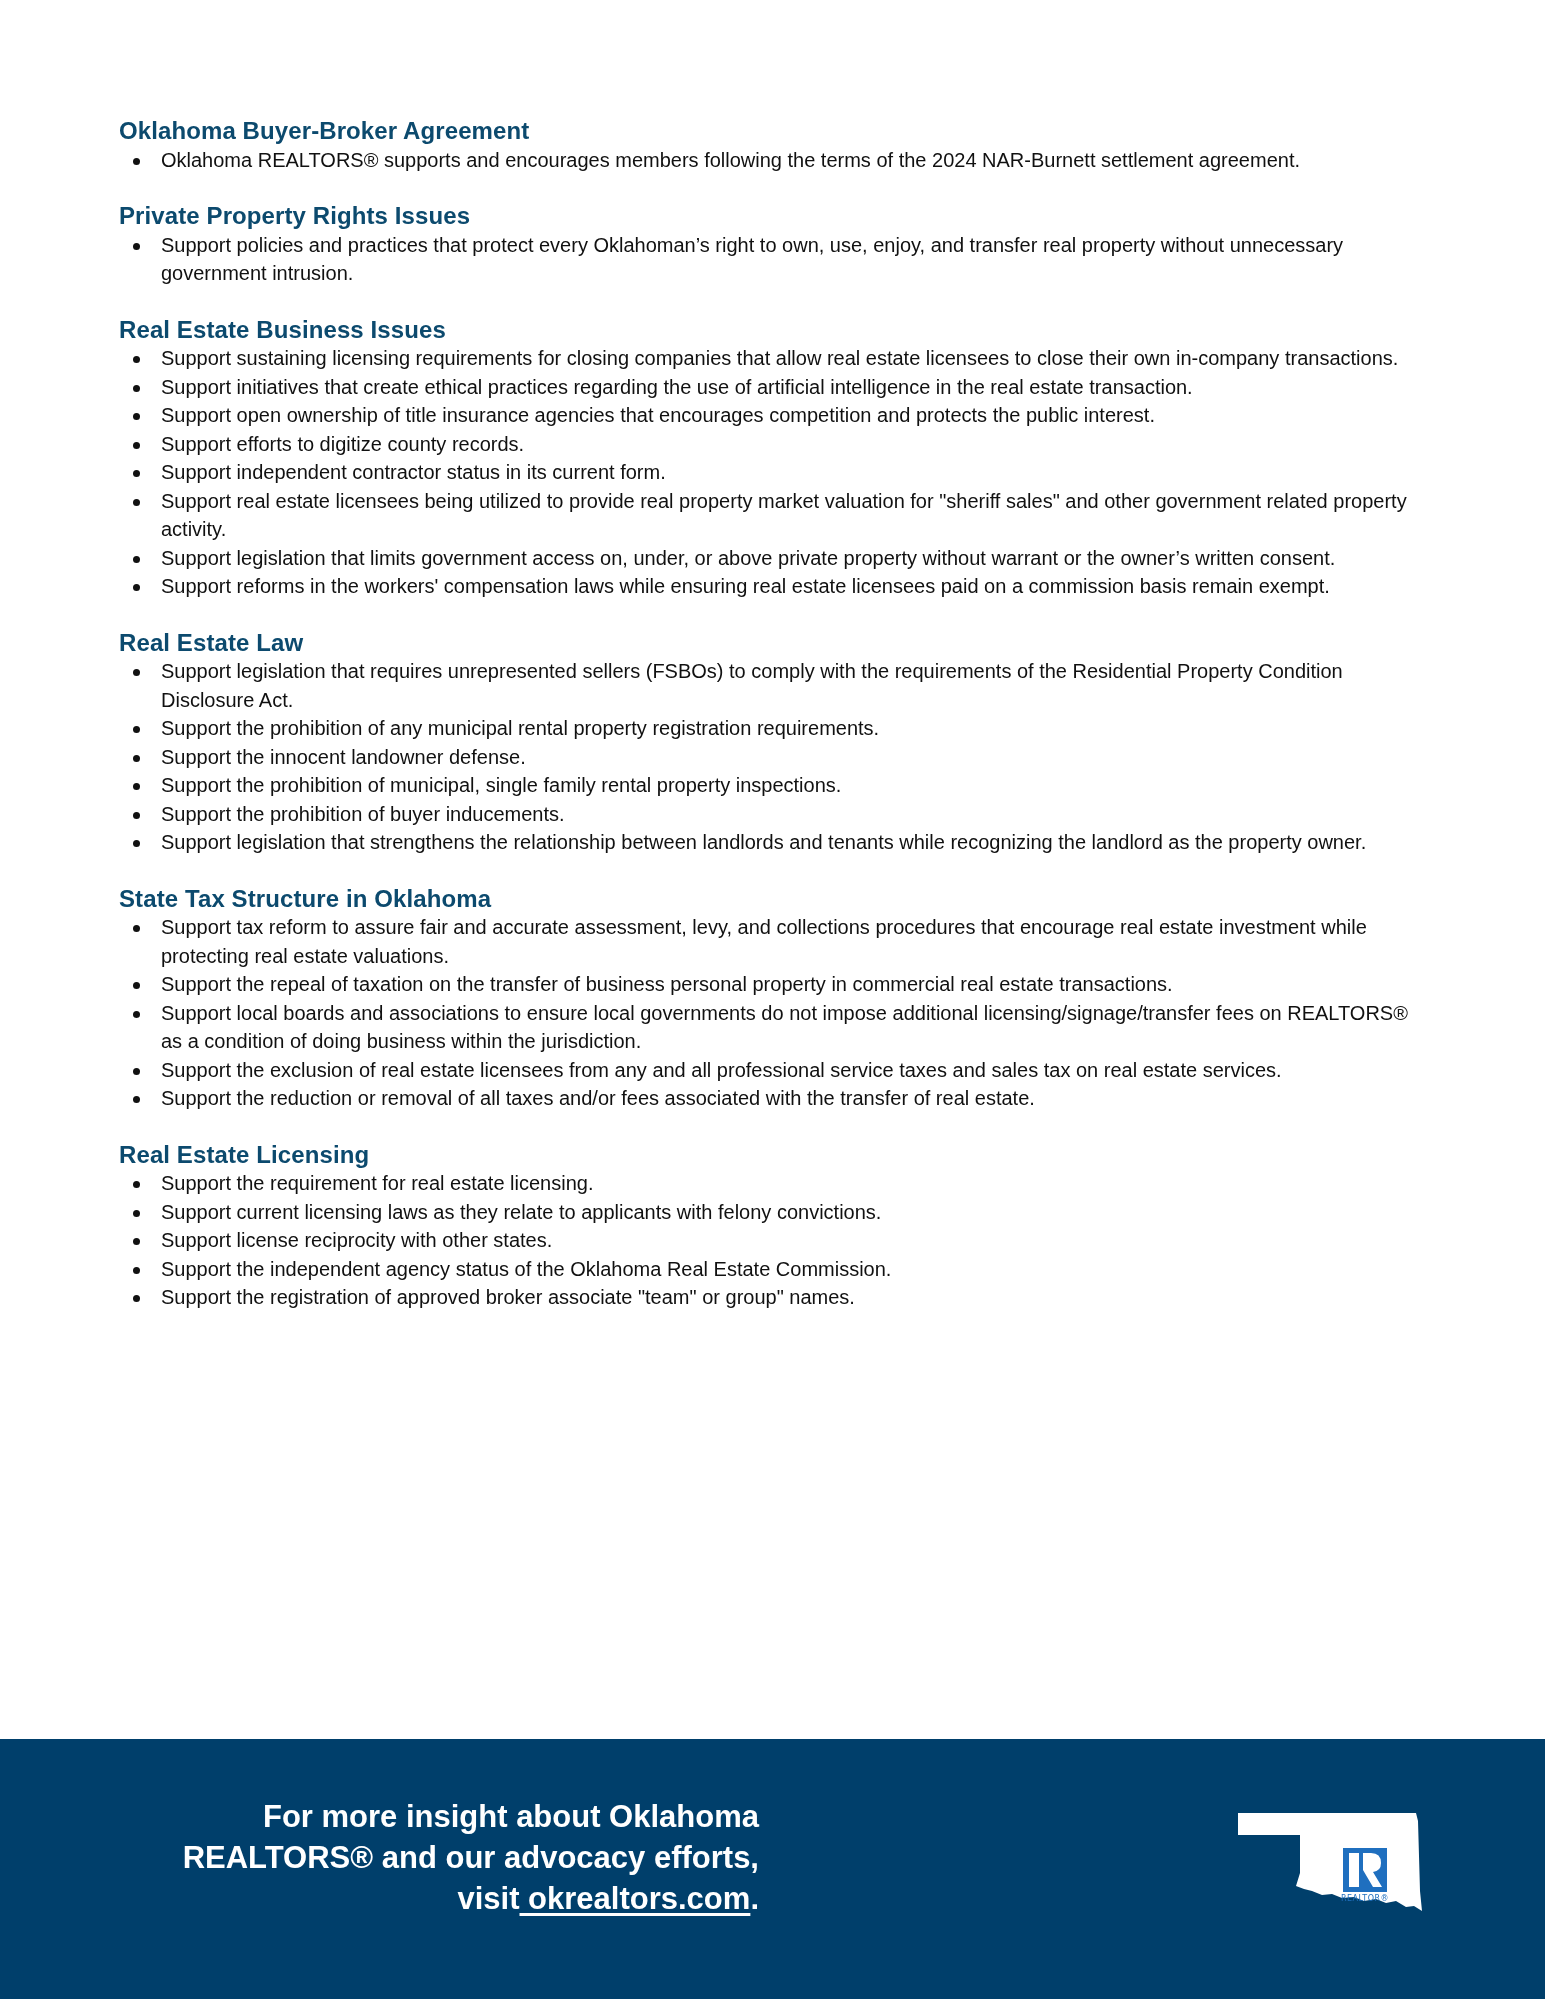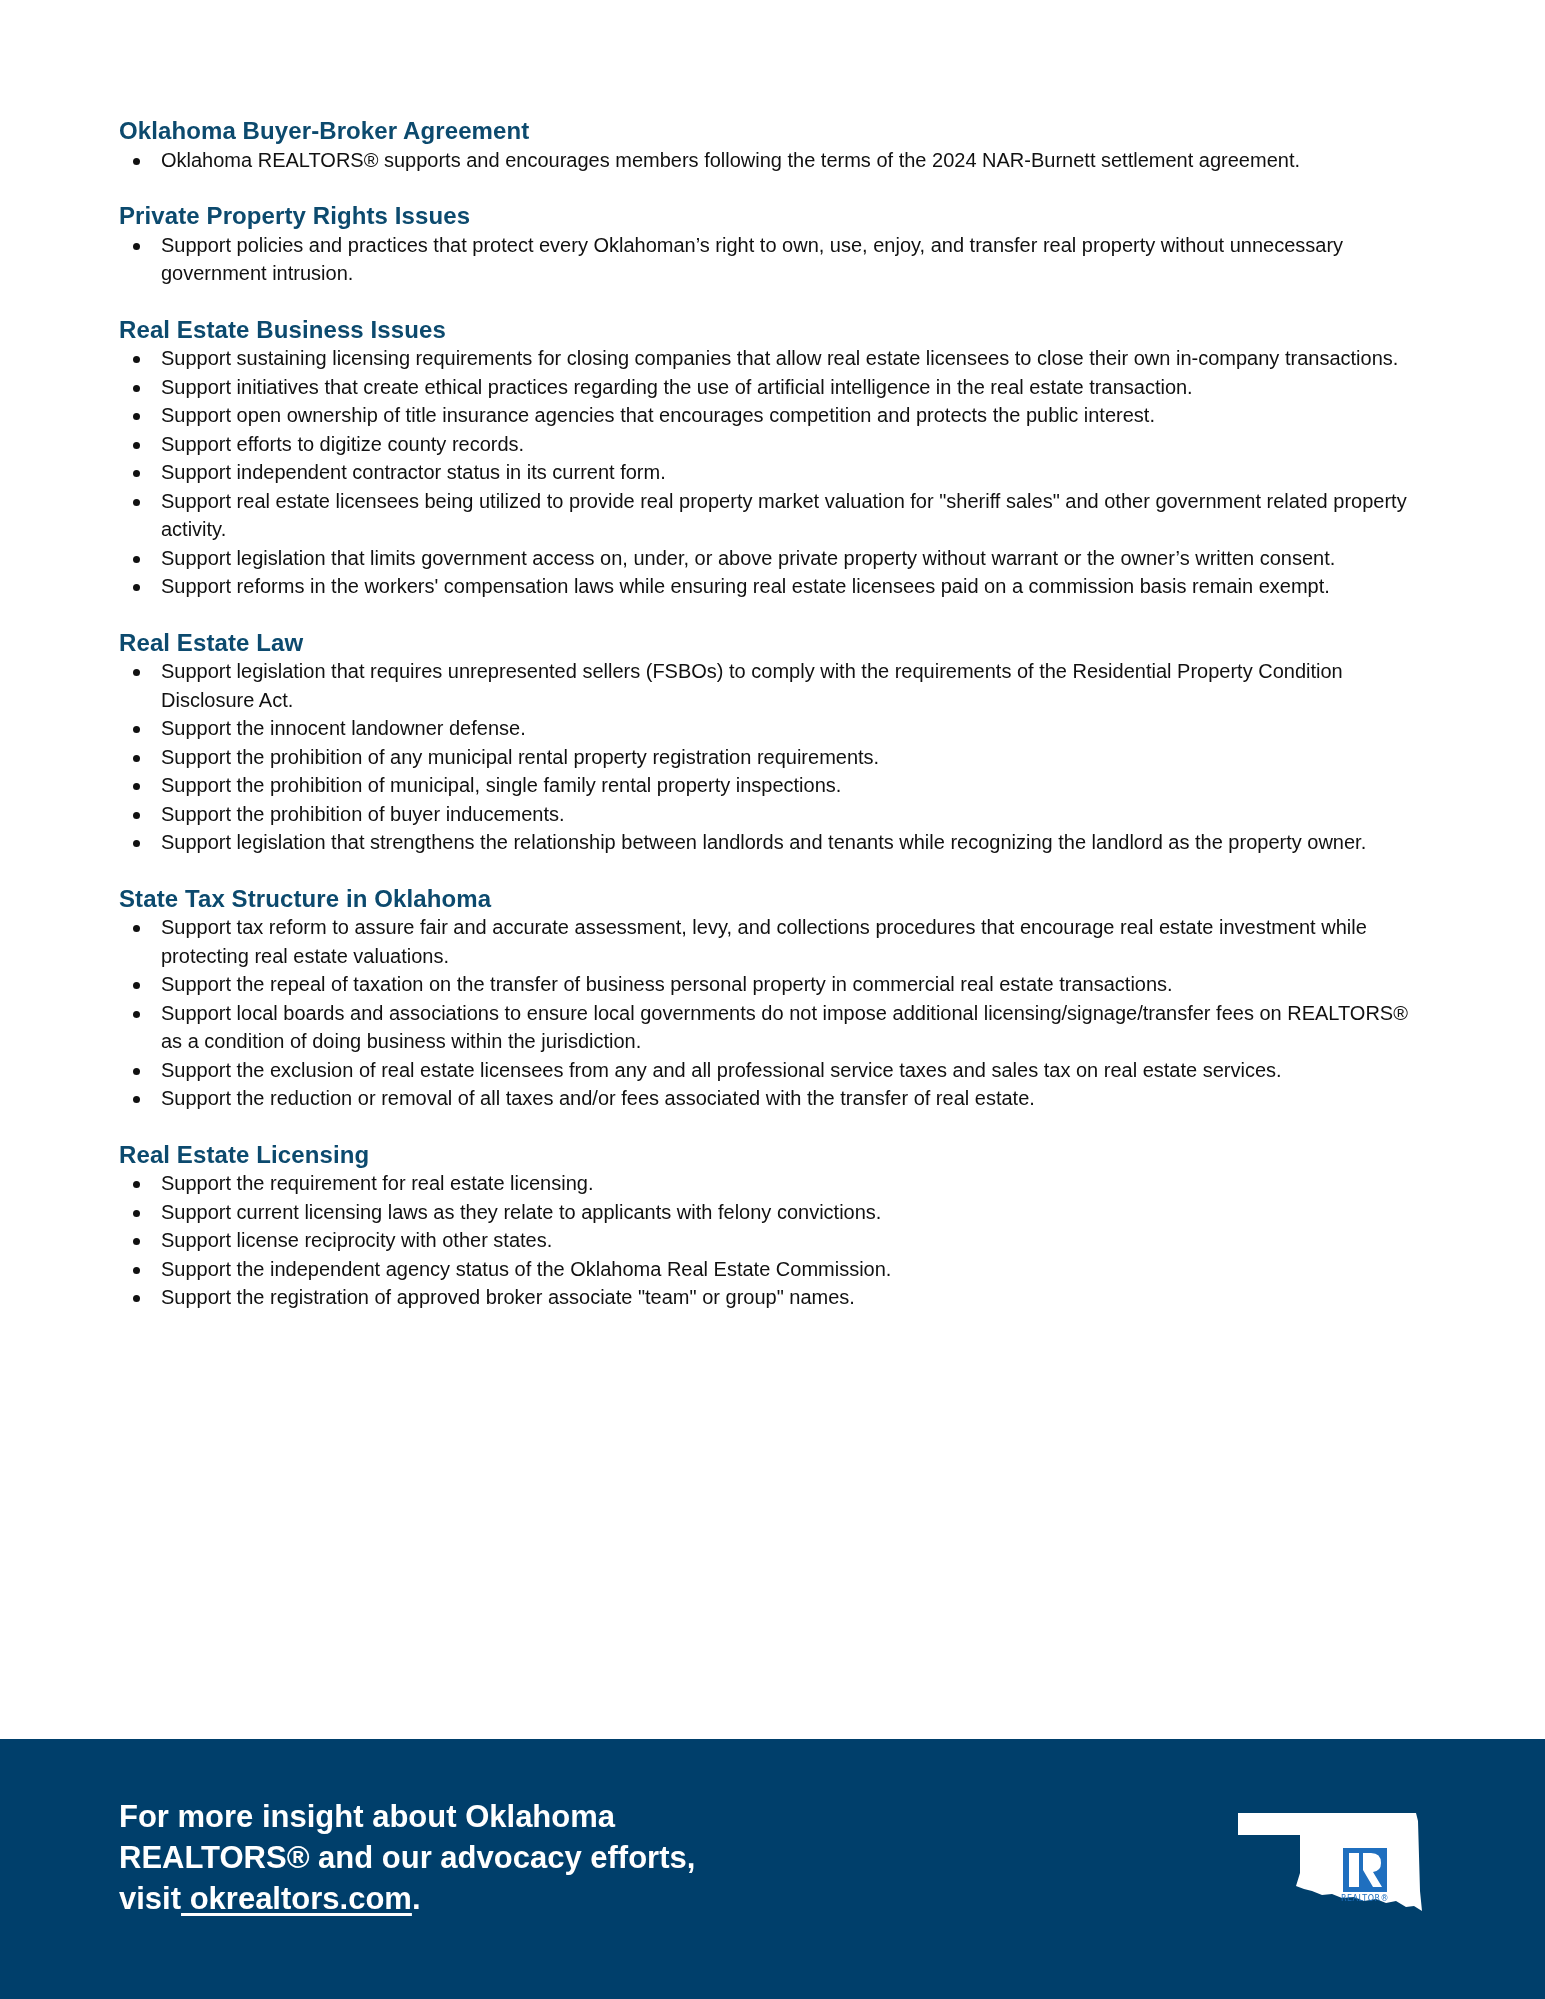--- a/index.html
+++ b/index.html
@@ -26,21 +26,21 @@
   .section li::before {
     content: ""; position: absolute; left: 14px; top: 12px;
     width: 7px; height: 7px; border-radius: 50%; background: #111;
   }
   .footer {
     position: absolute; left: 0; top: 1739px; width: 1545px; height: 260px;
     background: #003f6b; color: #ffffff;
   }
   .footer-text {
     position: absolute; left: 119px; top: 57px; width: 640px;
-    font-size: 31px; line-height: 41px; font-weight: 700; color: #fff;
+    font-size: 31px; line-height: 41px; font-weight: 700; color: #fff; text-align: right;
   }
   .footer-text a {
     color: #fff; text-decoration: underline; text-underline-offset: 4px;
   }
   .logo-wrap {
     position: absolute; left: 1236px; top: 72px; width: 190px; height: 100px;
   }
   .realtor-mark {
     position: absolute; left: 107px; top: 37px; width: 44px; height: 44px;
     background: #1f6fbf;
@@ -79,22 +79,22 @@
       <li>Support real estate licensees being utilized to provide real property market valuation for "sheriff sales" and other government related property activity.</li>
       <li>Support legislation that limits government access on, under, or above private property without warrant or the owner’s written consent.</li>
       <li>Support reforms in the workers' compensation laws while ensuring real estate licensees paid on a commission basis remain exempt.</li>
     </ul>
   </div>
 
   <div class="section">
     <h2>Real Estate Law</h2>
     <ul>
       <li>Support legislation that requires unrepresented sellers (FSBOs) to comply with the requirements of the Residential Property Condition Disclosure Act.</li>
+      <li>Support the prohibition of any municipal rental property registration requirements.</li>
       <li>Support the innocent landowner defense.</li>
-      <li>Support the prohibition of any municipal rental property registration requirements.</li>
       <li>Support the prohibition of municipal, single family rental property inspections.</li>
       <li>Support the prohibition of buyer inducements.</li>
       <li>Support legislation that strengthens the relationship between landlords and tenants while recognizing the landlord as the property owner.</li>
     </ul>
   </div>
 
   <div class="section">
     <h2>State Tax Structure in Oklahoma</h2>
     <ul>
       <li>Support tax reform to assure fair and accurate assessment, levy, and collections procedures that encourage real estate investment while protecting real estate valuations.</li>

